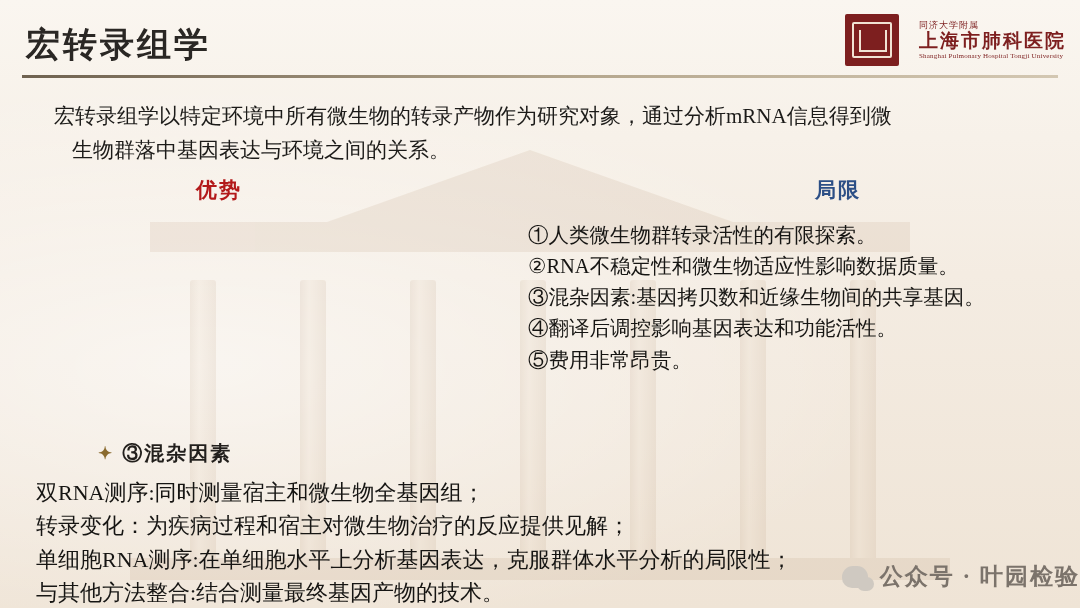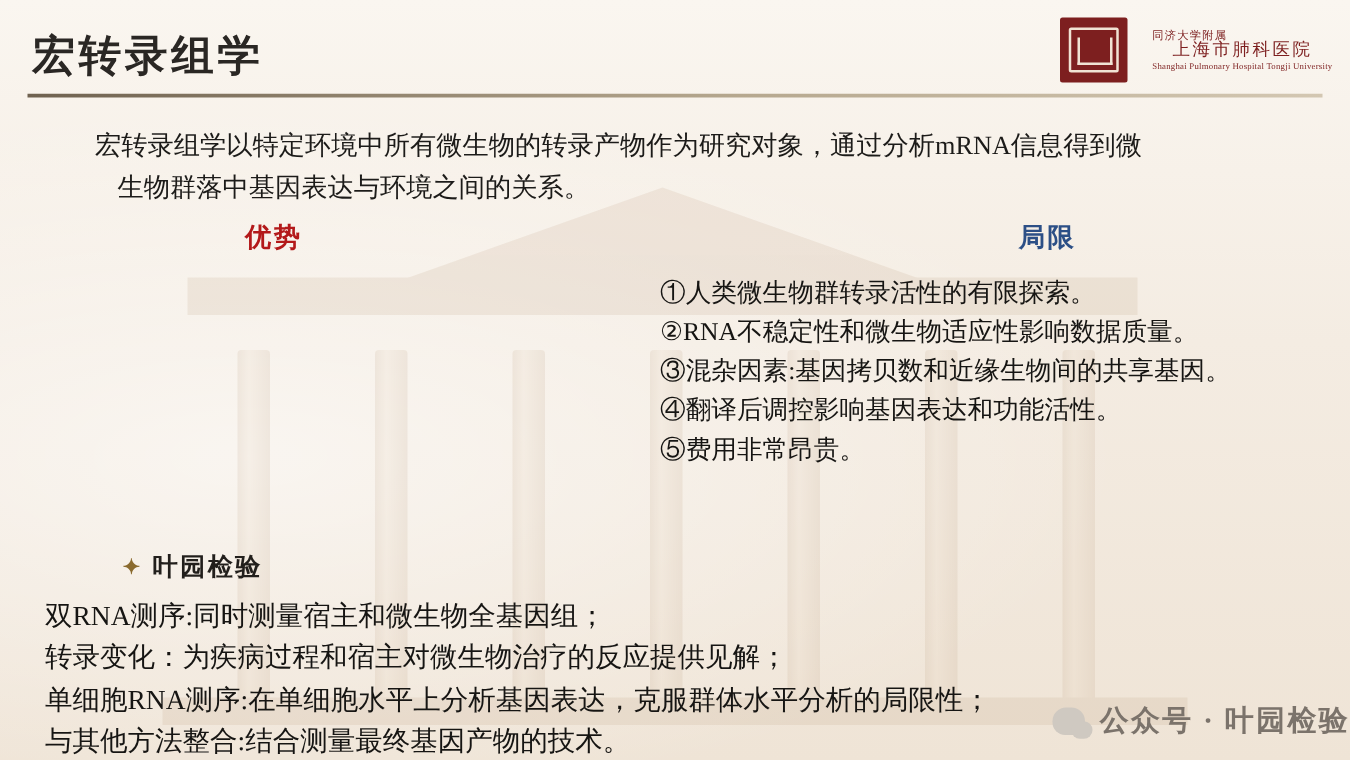--- a/index.html
+++ b/index.html
@@ -133,36 +133,35 @@
     flex-direction: column;
     justify-content: center;
     line-height: 1.15;
   }
   .logo-cn-small {
     font-size: 9px;
     color: #7d1f1f;
     letter-spacing: 1px;
   }
   .logo-cn-big {
-    font-size: 14px;
+    font-size: 19px;
     color: #7d1f1f;
-    font-weight: normal;
+    font-weight: bold;
     letter-spacing: 2px;
-    text-align: center;
   }
   .logo-en {
     font-size: 7px;
     color: #7d1f1f;
     letter-spacing: 0.2px;
   }
 
   
   .intro {
     position: absolute;
-    left: 76px;
+    left: 54px;
     top: 100px;
     width: 960px;
     font-size: 21px;
     line-height: 1.6;
     color: #1c1b19;
     text-indent: 0;
   }
   .intro p { margin: 0; }
   .intro p + p { text-indent: 0; padding-left: 18px; }
 
@@ -306,21 +305,21 @@
       <div>②RNA不稳定性和微生物适应性影响数据质量。</div>
       <div>③混杂因素:基因拷贝数和近缘生物间的共享基因。</div>
       <div>④翻译后调控影响基因表达和功能活性。</div>
       <div>⑤费用非常昂贵。</div>
     </div>
   </div>
 
   <div class="dir">
     <div class="dir-head">
       <span class="star">✦</span>
-      <span>叶园检验</span>
+      <span>③混杂因素</span>
     </div>
     <div class="dir-body">
       <div>双RNA测序:同时测量宿主和微生物全基因组；</div>
       <div>转录变化：为疾病过程和宿主对微生物治疗的反应提供见解；</div>
       <div>单细胞RNA测序:在单细胞水平上分析基因表达，克服群体水平分析的局限性；</div>
       <div>与其他方法整合:结合测量最终基因产物的技术。</div>
     </div>
   </div>
 
   <div class="footer-mark">

